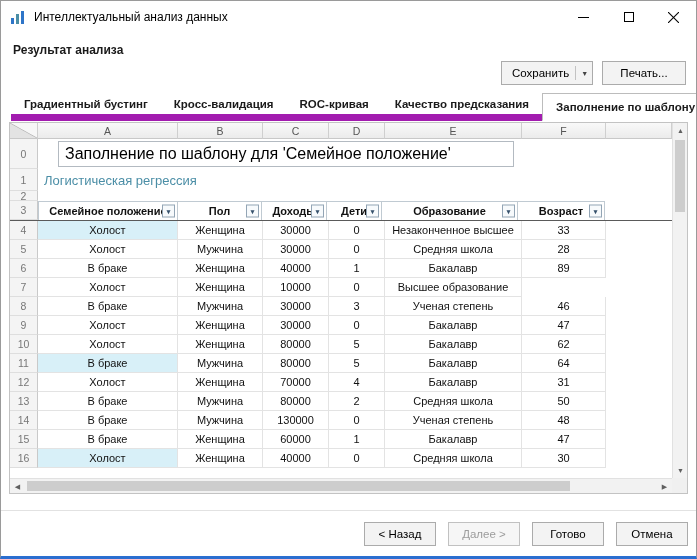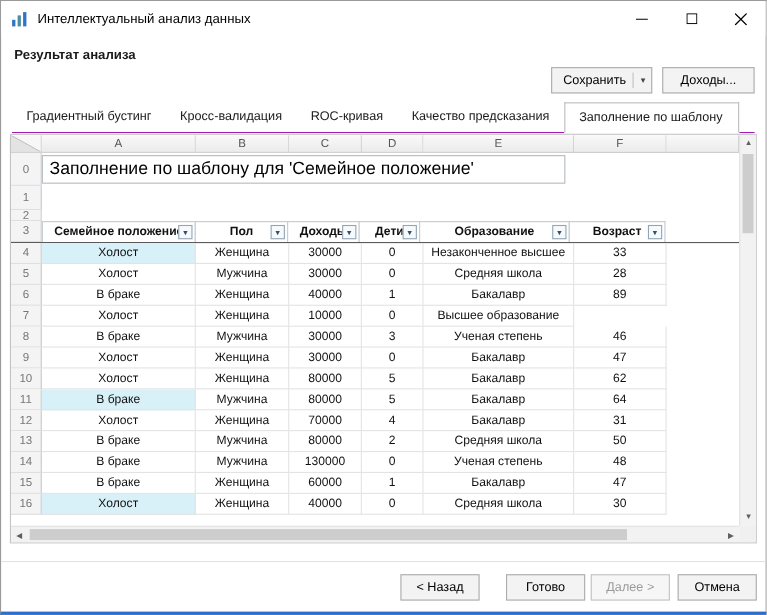--- a/index.html
+++ b/index.html
@@ -28,21 +28,21 @@
     padding: 8px 10px; cursor: default;
   }
   .btn-save { width: 92px; justify-content: space-between; }
   .btn-save .sep { width: 1px; height: 14px; background: #c2c2c2; margin: 0 0 0 6px; }
   .dd-arrow { font-size: 7px; color: #444; margin-left: 5px; }
   .btn-print { width: 84px; }
 
   
   .tabstrip {
     position: absolute; left: 10px; right: 10px; top: 92px; height: 28px;
-    display: flex; align-items: center; border-bottom: 1px solid #a21caf;
+    display: flex; align-items: flex-start; border-bottom: 7px solid #a21caf; font-weight: bold;
   }
   .tab { padding: 5px 13px 6px 13px; font-size: 11.5px; color: #1a1a1a; white-space: nowrap; cursor: default; }
   .tab.active {
     background: #fff; border: 1px solid #bcbcbc; border-bottom: 1px solid #fff;
     margin-bottom: -1px; padding: 7px 14px 7px 13px;
   }
 
   
   .grid-panel {
     position: absolute; left: 8px; right: 8px; top: 121px; height: 372px;
@@ -91,21 +91,21 @@
   .scroll-corner { position: absolute; right: 0; bottom: 0; width: 15px; height: 15px; background: #f0f0f0; }
   .s-arrow { position: absolute; width: 15px; height: 15px; display: flex; align-items: center; justify-content: center; font-size: 7px; color: #5f5f5f; }
   .vscroll .up { top: 0; } .vscroll .down { bottom: 0; }
   .hscroll .left { left: 0; } .hscroll .right { right: 0; }
   .v-thumb { position: absolute; left: 2px; right: 2px; top: 17px; height: 72px; background: #cdcdcd; }
   .h-thumb { position: absolute; top: 2px; bottom: 2px; left: 17px; width: 82%; background: #cdcdcd; }
 
   
   .footer-sep { position: absolute; left: 0; right: 0; top: 509px; height: 1px; background: #e2e2e2; }
   .footer { position: absolute; right: 8px; top: 521px; display: flex; align-items: center; }
-  .footer .btn { width: 72px; height: 24px; padding: 0; }
+  .footer .btn { width: 72px; height: 24px; padding: 0; margin-left: 12px; }
   .btn.disabled { color: #9c9c9c; background: #f6f6f6; border-color: #c1c1c1; }
   .m5 { margin-left: 5px; } .m24 { margin-left: 24px; } .m7 { margin-left: 7px; }
 </style>
 </head>
 <body>
 
 <div class="window">
 
   <div class="titlebar">
     <span class="app-icon">
@@ -140,21 +140,21 @@
 
   <div class="top-buttons">
     <div class="btn btn-save">
       <span>Сохранить</span>
       <span style="display:flex;align-items:center;">
         <span class="sep"></span>
         <span class="dd-arrow">▼</span>
       </span>
     </div>
     <div class="btn btn-print">
-      <span>Доходы...</span>
+      <span>Печать...</span>
     </div>
   </div>
 
   <div class="tabstrip">
       <div class="tab">Градиентный бустинг</div>
       <div class="tab">Кросс-валидация</div>
       <div class="tab">ROC-кривая</div>
       <div class="tab">Качество предсказания</div>
       <div class="tab active">Заполнение по шаблону</div>
     </div>
@@ -166,26 +166,29 @@
           <div class="cell" style="width: 140px;">A</div>
           <div class="cell" style="width: 85px;">B</div>
           <div class="cell" style="width: 66px;">C</div>
           <div class="cell" style="width: 56px;">D</div>
           <div class="cell" style="width: 137px;">E</div>
           <div class="cell" style="width: 84px;">F</div>
           <div class="cell filler" style="flex: 1 1 auto;"></div>
         </div>
         <div class="g-row title" style="height: 30px;">
           <div class="rownum" style="width: 28px;">0</div>
-          <div class="merged" style="width: 476px;">
+          <div class="merged" style="width: 476px; padding-left: 20px;">
             <div class="title-box">Заполнение по шаблону для 'Семейное положение'</div>
           </div>
         </div>
         <div class="g-row subtitle" style="height: 22px;">
           <div class="rownum" style="width: 28px;">1</div>
+          <div class="merged" style="width: 568px;">
+            <div class="subtitle-text" style="color: rgb(75, 142, 166);">Логистическая регрессия</div>
+          </div>
         </div>
         <div class="g-row spacer" style="height: 10px;">
           <div class="rownum" style="width: 28px;">2</div>
           <div class="merged" style="width: 568px;"></div>
         </div>
         <div class="g-row header" style="height: 20px;">
           <div class="rownum" style="width: 28px;">3</div>
           <div class="hcell" style="width: 140px;">
             <span>Семейное положение</span>
             <div class="filter-btn">▾</div>
@@ -338,18 +341,18 @@
       <div class="h-thumb"></div>
       <div class="s-arrow right">▶</div>
     </div>
     <div class="scroll-corner"></div>
   </div>
 
   <div class="footer-sep"></div>
 
   <div class="footer">
     <div class="btn">&lt; Назад</div>
+    <div class="btn disabled m5">Далее &gt;</div>
     <div class="btn m24">Готово</div>
-    <div class="btn disabled m5">Далее &gt;</div>
     <div class="btn m7">Отмена</div>
   </div>
 
 </div>
 
 </body></html>

